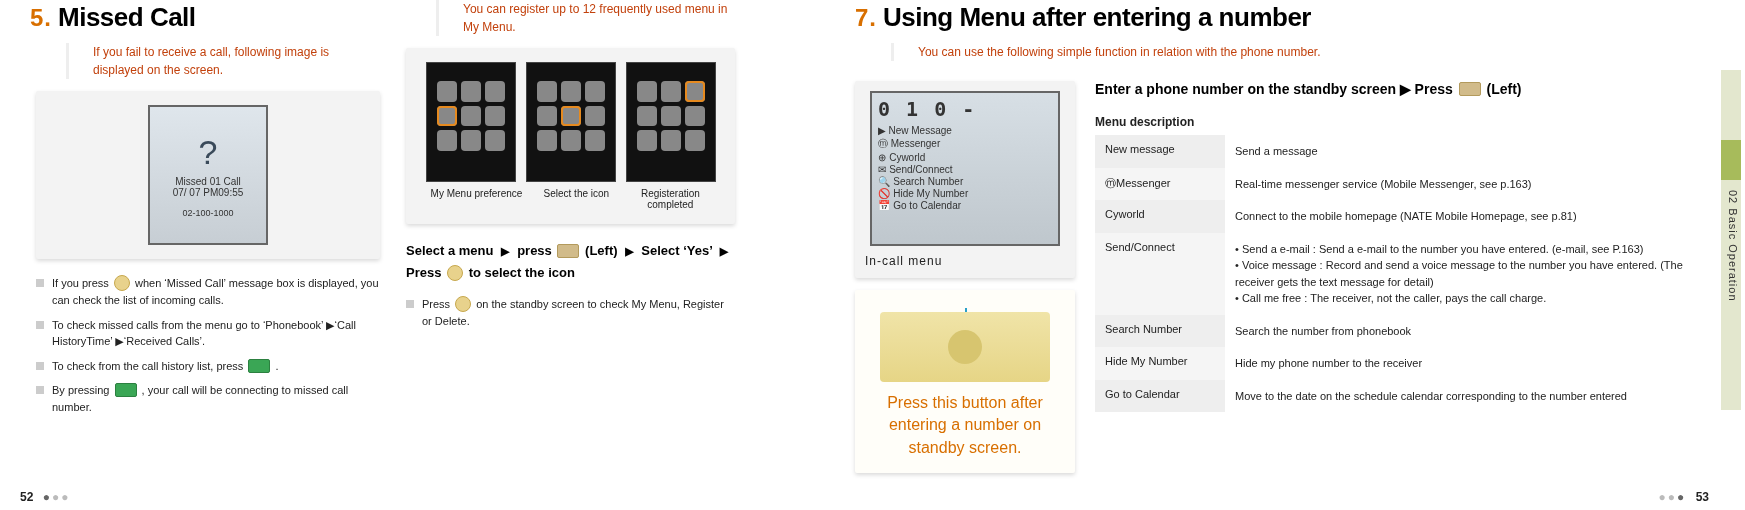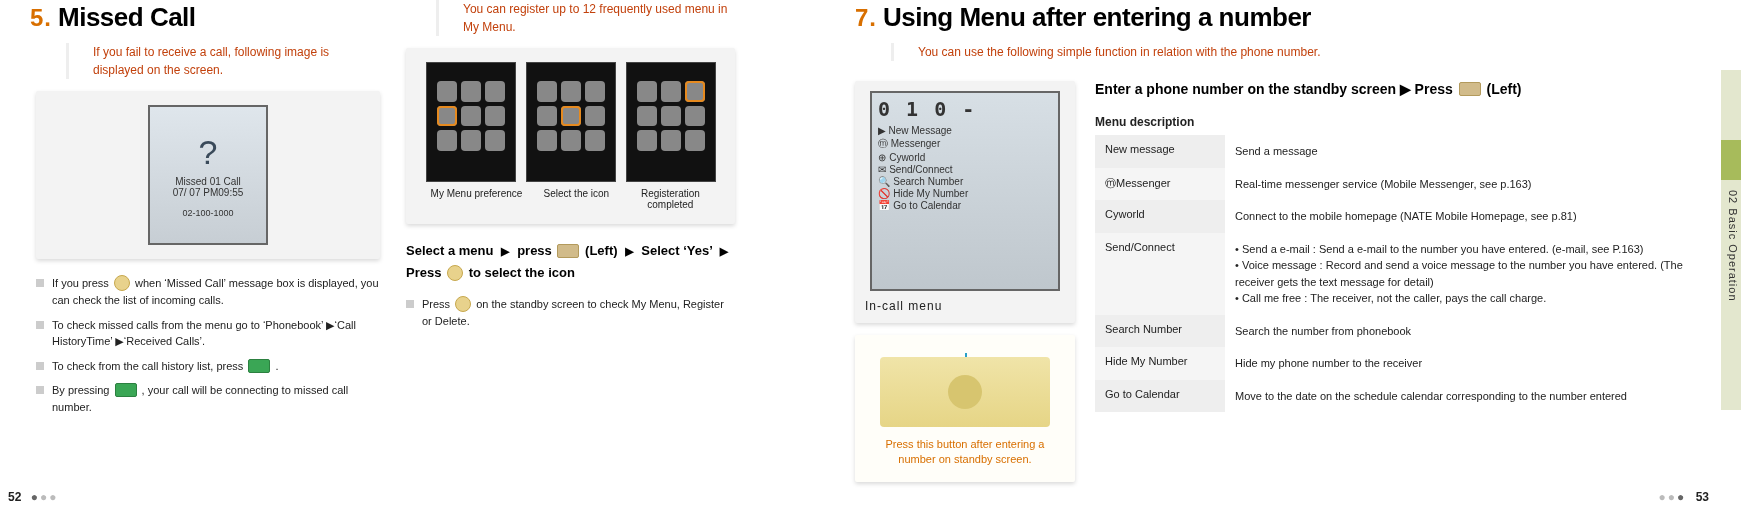--- a/index.html
+++ b/index.html
@@ -101,33 +101,33 @@
   }
   .tri { display:inline-block; margin:0 4px; font-size:11px; }
 
   
   .col7-inner { display:flex; gap:20px; }
   .col7-left { width:220px; }
   .col7-right { flex:1; }
 
   .incall-box { background:#f3f3f3; border-radius:2px; padding:10px; box-shadow:0 2px 4px rgba(0,0,0,0.15); margin-bottom:12px;}
   .incall-screen {
-    width:190px; height:200px; background:linear-gradient(#d7dfe5,#bfc7cd); border:2px solid #666; margin:auto;
+    width:190px; height:155px; background:linear-gradient(#d7dfe5,#bfc7cd); border:2px solid #666; margin:auto;
     font-size:11px; color:#333; padding:4px 6px;
   }
   .incall-screen .big { font-family:monospace; font-size:20px; letter-spacing:2px; font-weight:bold; margin-bottom:4px;}
   .incall-screen .row { margin:1px 0; font-size:10px;}
   .incall-caption { font-size:12px; text-align:left; margin-top:8px; letter-spacing:1px;}
   
   .keybox { background:#fffef9; border-radius:2px; padding:22px 12px 14px 12px; box-shadow:0 2px 4px rgba(0,0,0,0.15); position:relative;}
   .keybox .device { width:170px; height:70px; margin:auto; background:linear-gradient(#f0e4a8,#e6d586); border-radius:4px; position:relative;}
   .keybox .device .center { position:absolute; left:50%; top:50%; width:34px; height:34px; margin:-17px 0 0 -17px; border-radius:50%; background:#d7c56f; }
   .keybox .arrow { position:absolute; left:50%; top:18px; width:2px; height:40px; background:#2aa0c8; }
   .keybox .arrow::after{ content:""; position:absolute; bottom:-2px; left:-3px; border:4px solid transparent; border-top-color:#2aa0c8;}
-  .keybox-caption { font-size:11px; text-align:center; color:#d86f00; margin-top:10px; line-height:1.4;}
+  .keybox-caption { font-size:16px; text-align:center; color:#d86f00; margin-top:10px; line-height:1.4;}
 
   .enter-line {
     font-size: 14px; font-weight: 900; margin-bottom:18px; color:#000;
   }
   .menu-desc-label { font-size:12px; font-weight:700; margin-bottom:6px; }
   table.menu-table {
     width:100%; border-collapse:collapse; font-size:11px;
   }
   table.menu-table td { padding:8px 10px; vertical-align:top; }
   table.menu-table tr:nth-child(odd) td.key { background:#eee; }
@@ -137,21 +137,21 @@
   .bullet-dot::before { content:"• "; }
 
   
   .edge-tab {
     position:absolute; right:4px; top:70px; width:20px; height:340px; background:#e3e7ce; 
   }
   .edge-tab .accent { position:absolute; top:70px; width:100%; height:40px; background:#a7bb5b;}
   .edge-tab .label { position:absolute; top:120px; left:2px; width:16px; text-align:center; font-size:11px; writing-mode:vertical-rl; letter-spacing:1px; color:#333;}
 
   
-  .footer-left { position:absolute; bottom:6px; left:8px; font-size:12px; font-weight:700;}
+  .footer-left { position:absolute; bottom:6px; left:20px; font-size:12px; font-weight:700;}
   .footer-right { position:absolute; bottom:6px; right:36px; font-size:12px; font-weight:700;}
   .dots { color:#bbb; letter-spacing:2px; margin:0 4px;}
   .dots .active { color:#666;}
 </style>
 </head>
 <body>
 
 <div class="page">
 
   <div class="col col5">

